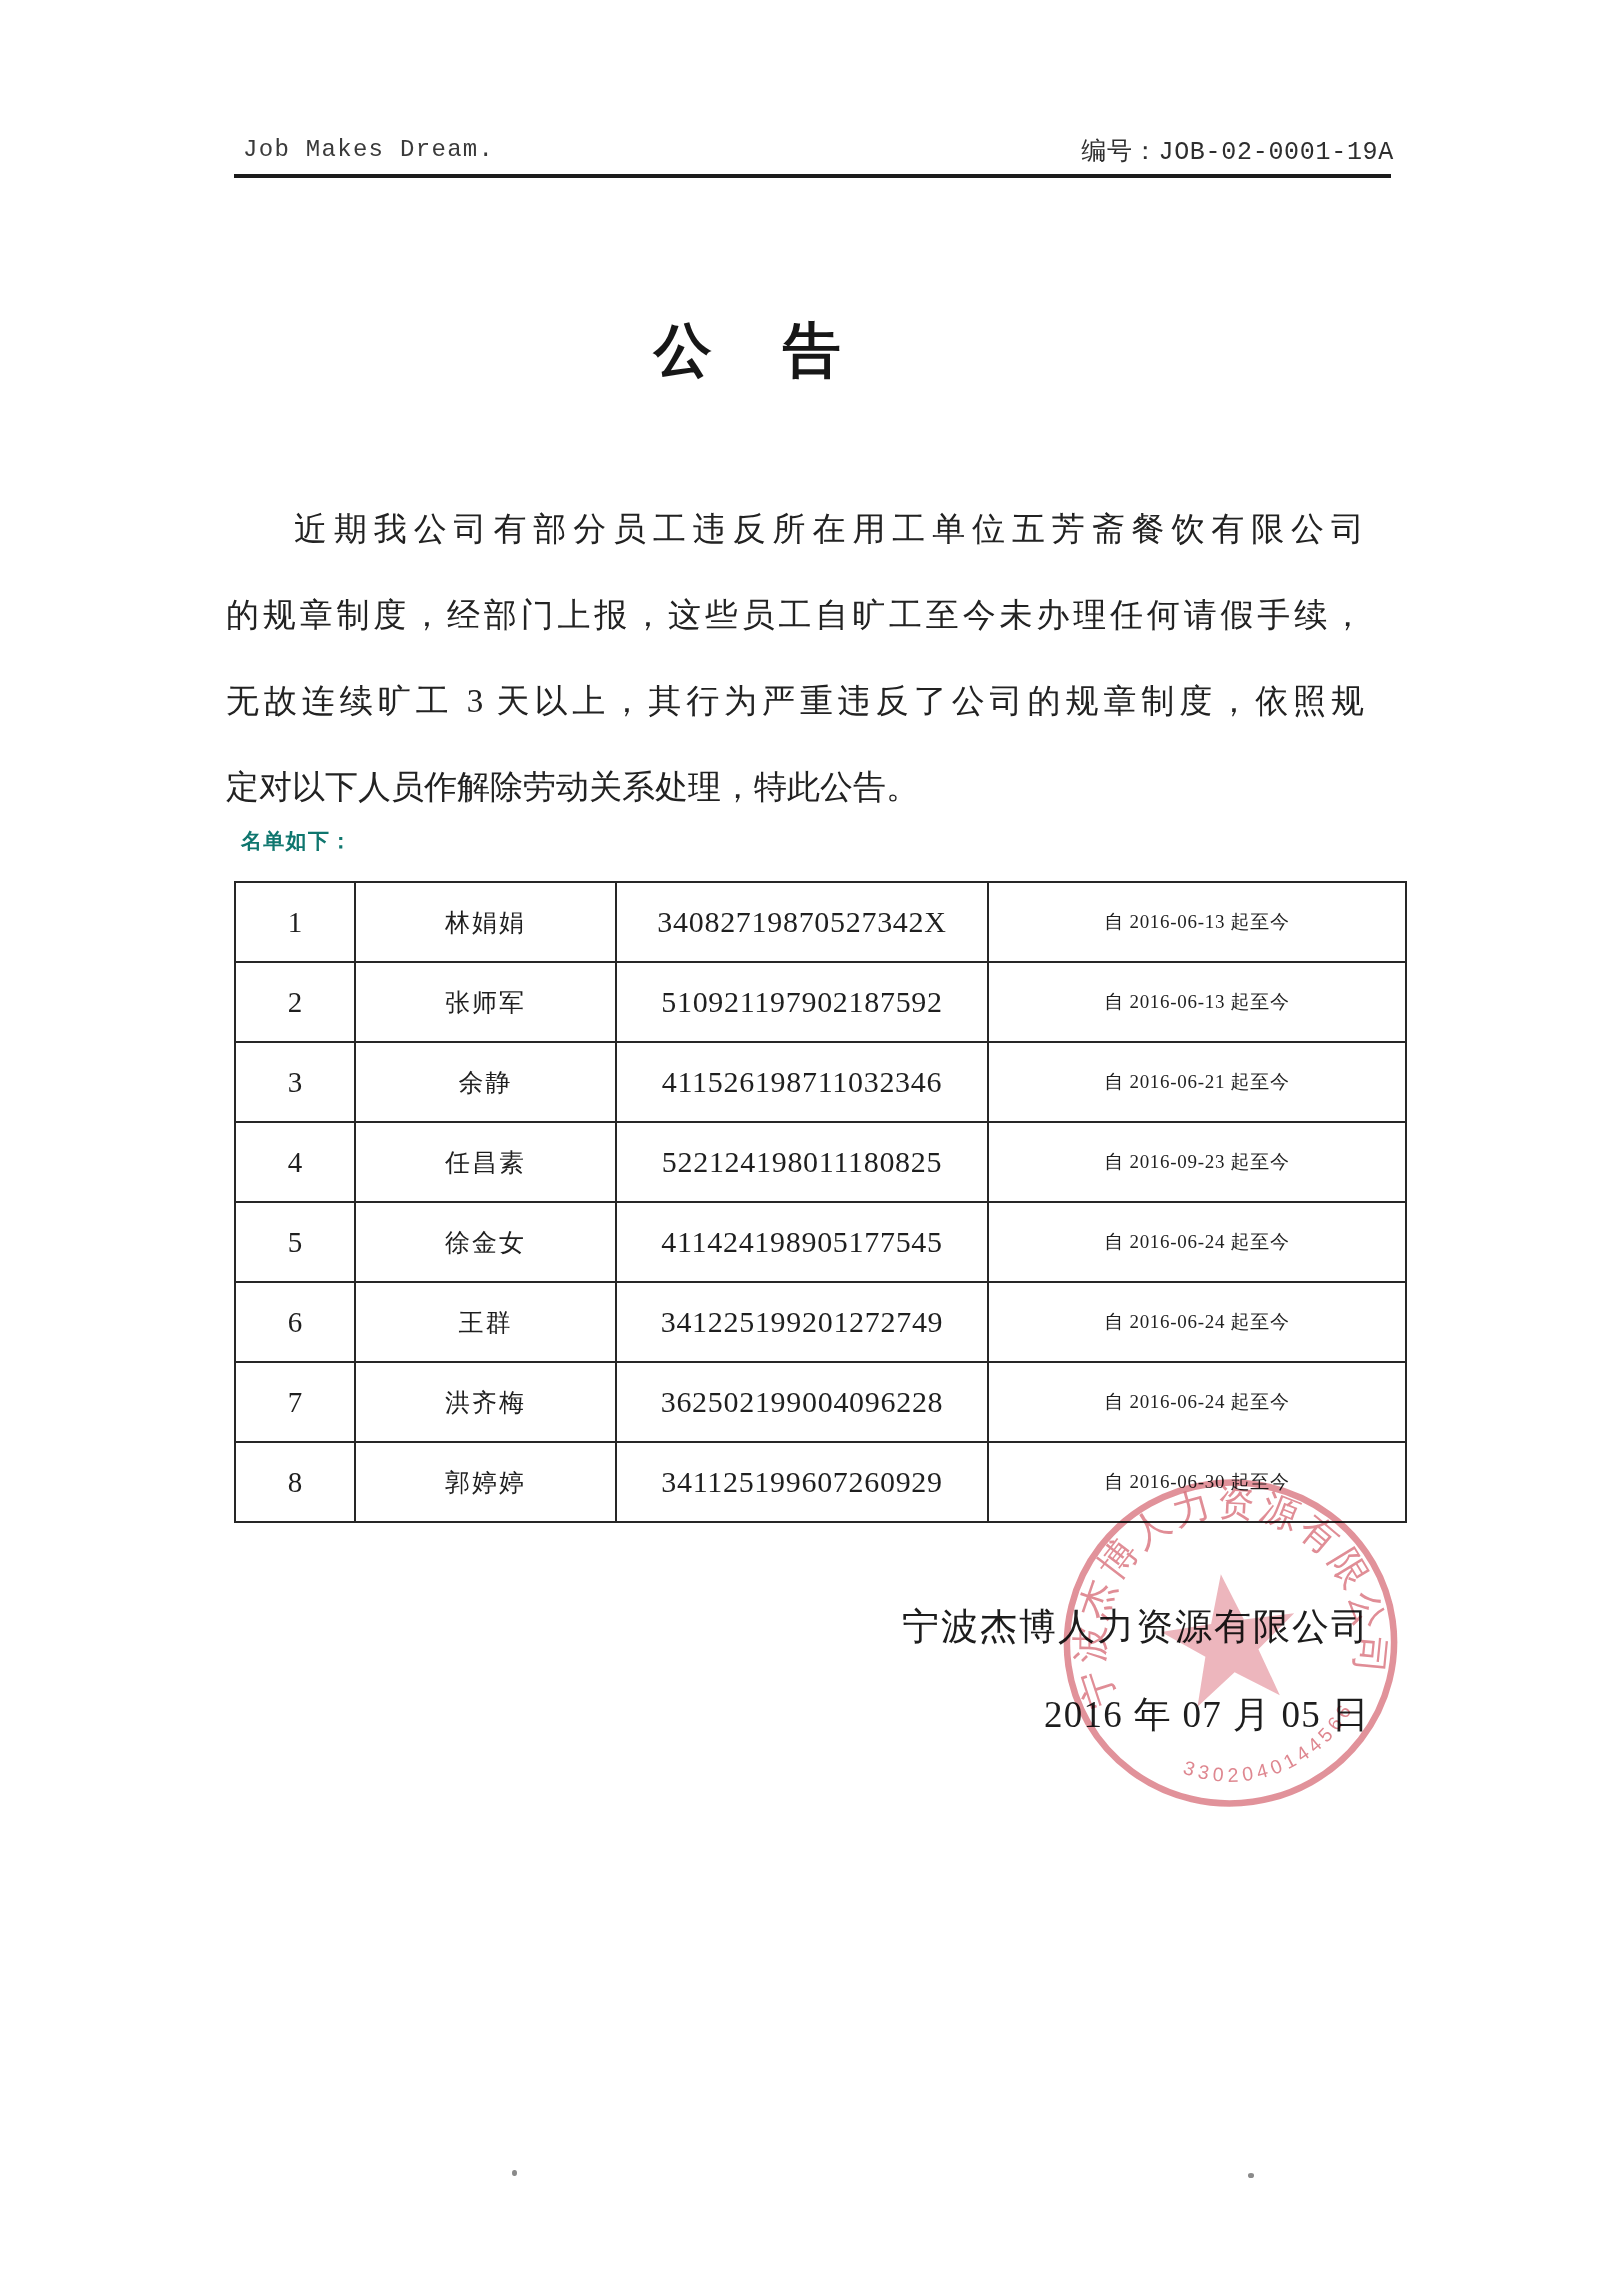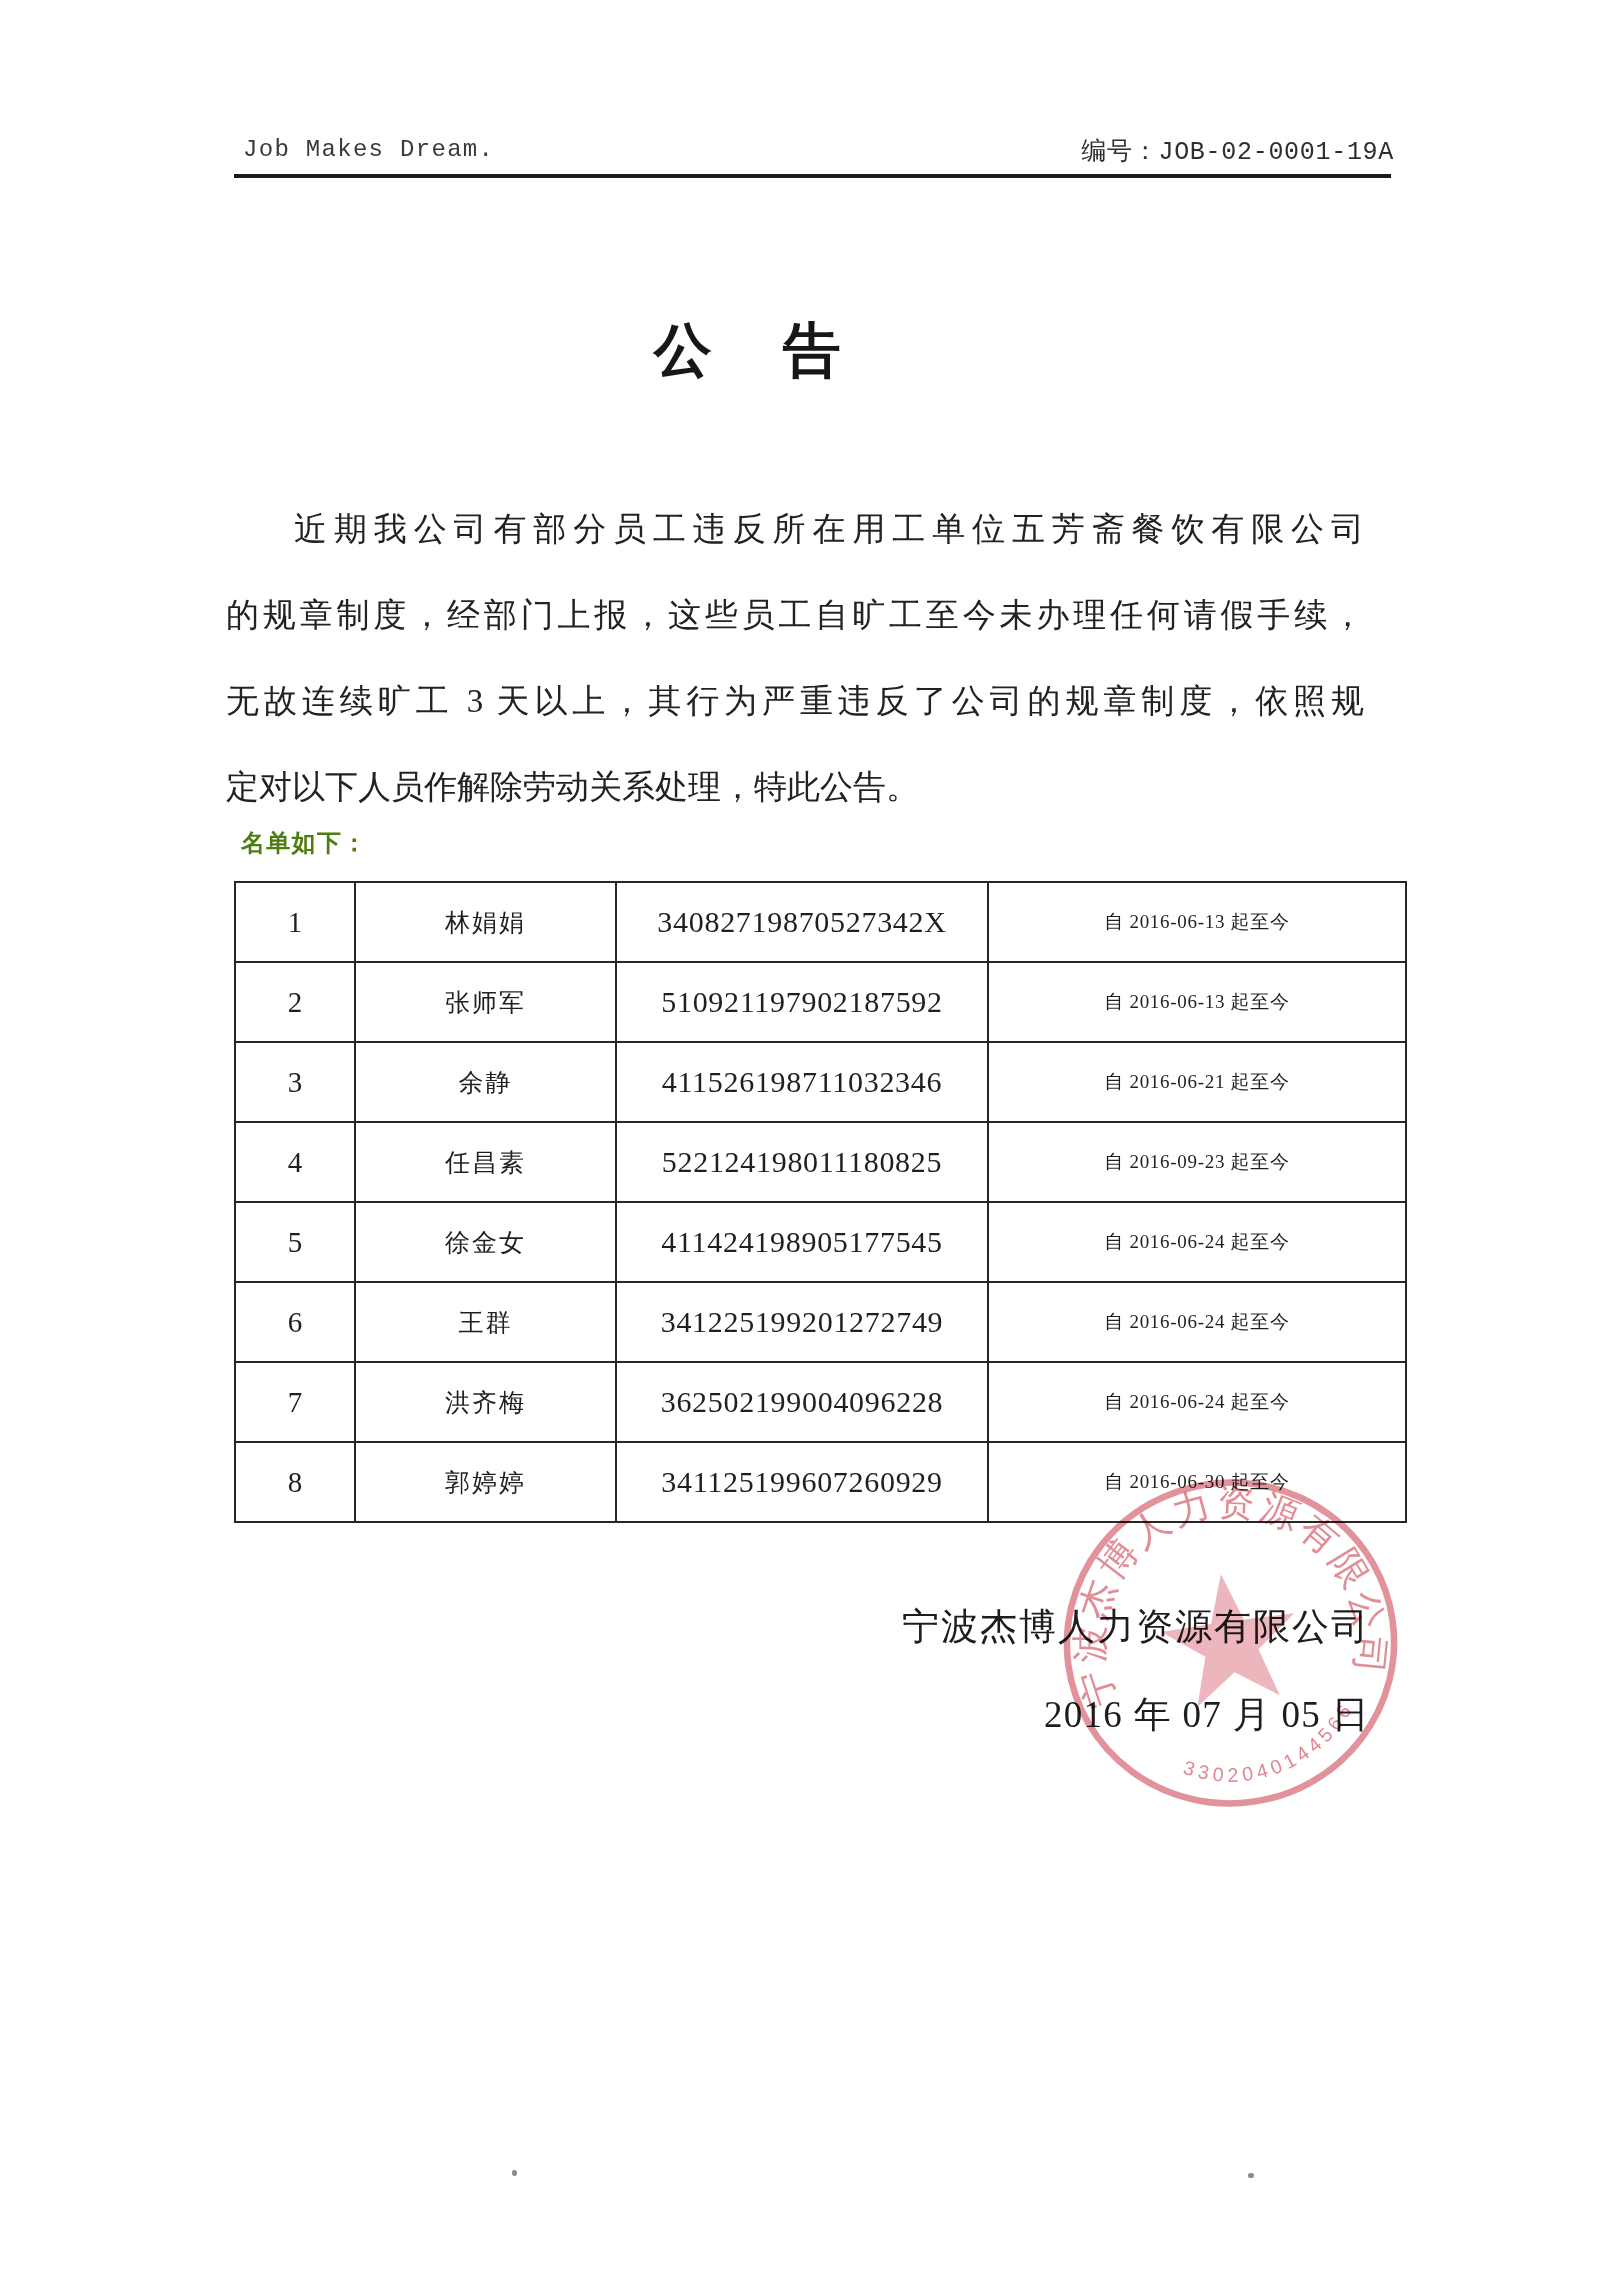--- a/index.html
+++ b/index.html
@@ -37,21 +37,21 @@
     left:226px;top:486px;width:1138px;
     font-size:33px;line-height:86px;color:#222;
   }
   .body-line{text-align:justify;text-align-last:justify;height:86px;}
   .body-line.first{padding-left:68px;width:1070px;}
   .body-line.last{text-align-last:left;}
 
   .list-label{
     left:241px;top:827px;
     font-family:Liberation Serif, serif;
-    font-weight:bold;font-size:24px;letter-spacing:1.3px;color:#4d7c0f;
+    font-weight:bold;font-size:21px;letter-spacing:1.3px;color:#0f766e;
   }
 
   
   table.roster{
     position:absolute;left:234px;top:881px;width:1164px;
     border-collapse:collapse;table-layout:fixed;
   }
   table.roster td{
     border:2.6px solid #262626;text-align:center;vertical-align:middle;
     height:78px;padding:0;overflow:hidden;white-space:nowrap;

